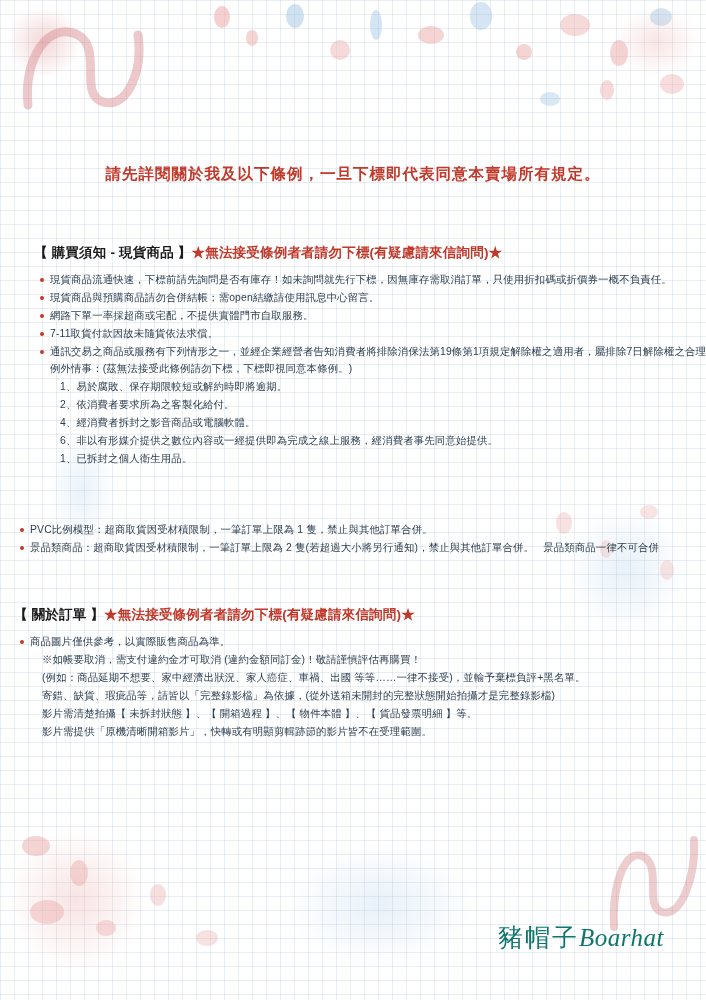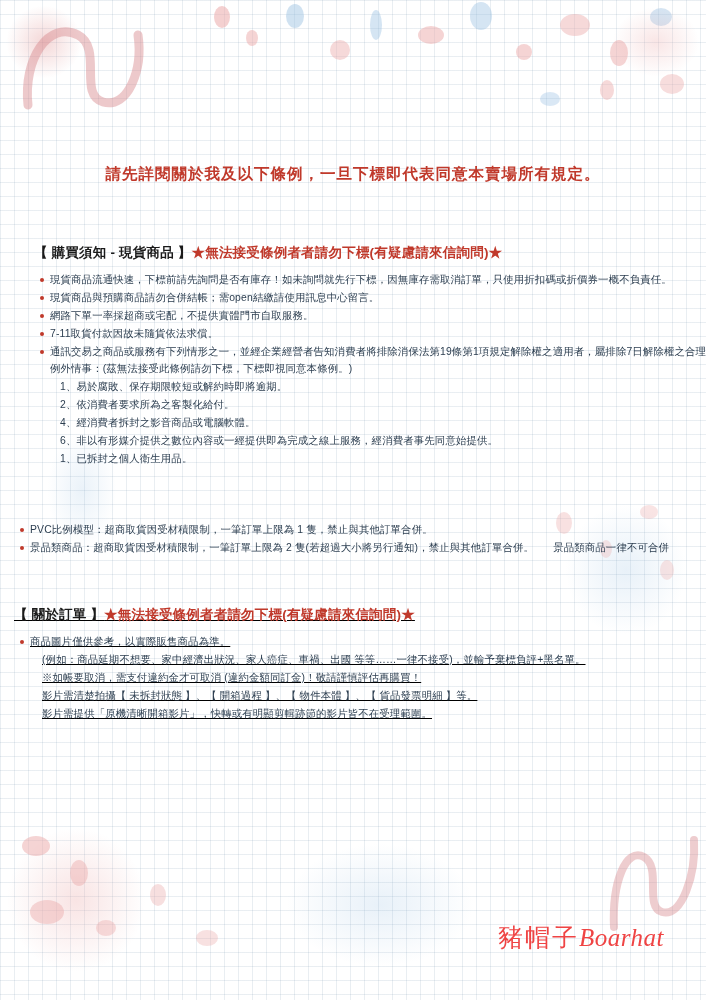--- a/index.html
+++ b/index.html
@@ -95,21 +95,21 @@
   li.red   { color: #c0392b; }
   li.plain { color: #2c3e50; }
   li.num   { padding-left: 10px; }
   li.sub   { padding-left: 12px; }
 
   .signature {
     position: absolute;
     right: 42px;
     bottom: 62px;
     font-size: 25px;
-    color: #ef4444;
+    color: #0f766e;
     white-space: nowrap;
   }
   .signature .zh {
     font-family: "Liberation Serif", serif;
     letter-spacing: 2px;
   }
   .signature .en {
     font-family: "Liberation Serif", serif;
     font-style: italic;
     letter-spacing: 0.5px;
@@ -188,33 +188,34 @@
         <li class="num plain">6、非以有形媒介提供之數位內容或一經提供即為完成之線上服務，經消費者事先同意始提供。</li>
         <li class="num plain">1、已拆封之個人衛生用品。</li>
       </ul>
     </div>
 
     <div class="section" style="top:505px;">
       <ul class="items">
         <li class="bullet plain">PVC比例模型：超商取貨因受材積限制，一筆訂單上限為 1 隻，禁止與其他訂單合併。</li>
         <li class="bullet plain">
           <span>景品類商品：超商取貨因受材積限制，一筆訂單上限為 2 隻(若超過大小將另行通知)，禁止與其他訂單合併。</span>
-          <span class="red" style="margin-left:16px;">景品類商品一律不可合併</span>
+          <span class="red" style="margin-left:6px;">景品類商品一律不可合併</span>
         </li>
       </ul>
     </div>
 
-    <div class="section" style="top:590px;text-decoration:underline;">
+    <div class="section" style="top:590px;">
       <div class="sec-head">
         <span>【 關於訂單 】</span><span class="red">★無法接受條例者者請勿下標(有疑慮請來信詢問)★</span>
       </div>
       <ul class="items">
         <li class="bullet plain">商品圖片僅供參考，以實際販售商品為準。</li>
+        <li class="sub red">※如帳要取消，需支付違約金才可取消 (違約金額同訂金)！敬請謹慎評估再購買！</li>
         <li class="sub plain">(例如：商品延期不想要、家中經濟出狀況、家人癌症、車禍、出國 等等……一律不接受)，並輸予棄標負評+黑名單。</li>
-        <li class="sub red">※如帳要取消，需支付違約金才可取消 (違約金額同訂金)！敬請謹慎評估再購買！</li>
+        <li class="sub plain">寄錯、缺貨、瑕疵品等，請皆以「完整錄影檔」為依據，(從外送箱未開封的完整狀態開始拍攝才是完整錄影檔)</li>
         <li class="sub plain">影片需清楚拍攝【 未拆封狀態 】、【 開箱過程 】、【 物件本體 】、【 貨品發票明細 】等。</li>
         <li class="sub plain">影片需提供「原機清晰開箱影片」，快轉或有明顯剪輯跡節的影片皆不在受理範圍。</li>
       </ul>
     </div>
 
     <div class="signature">
       <span class="zh">豬帽子</span><span class="en">Boarhat</span>
     </div>
 
   </div>

